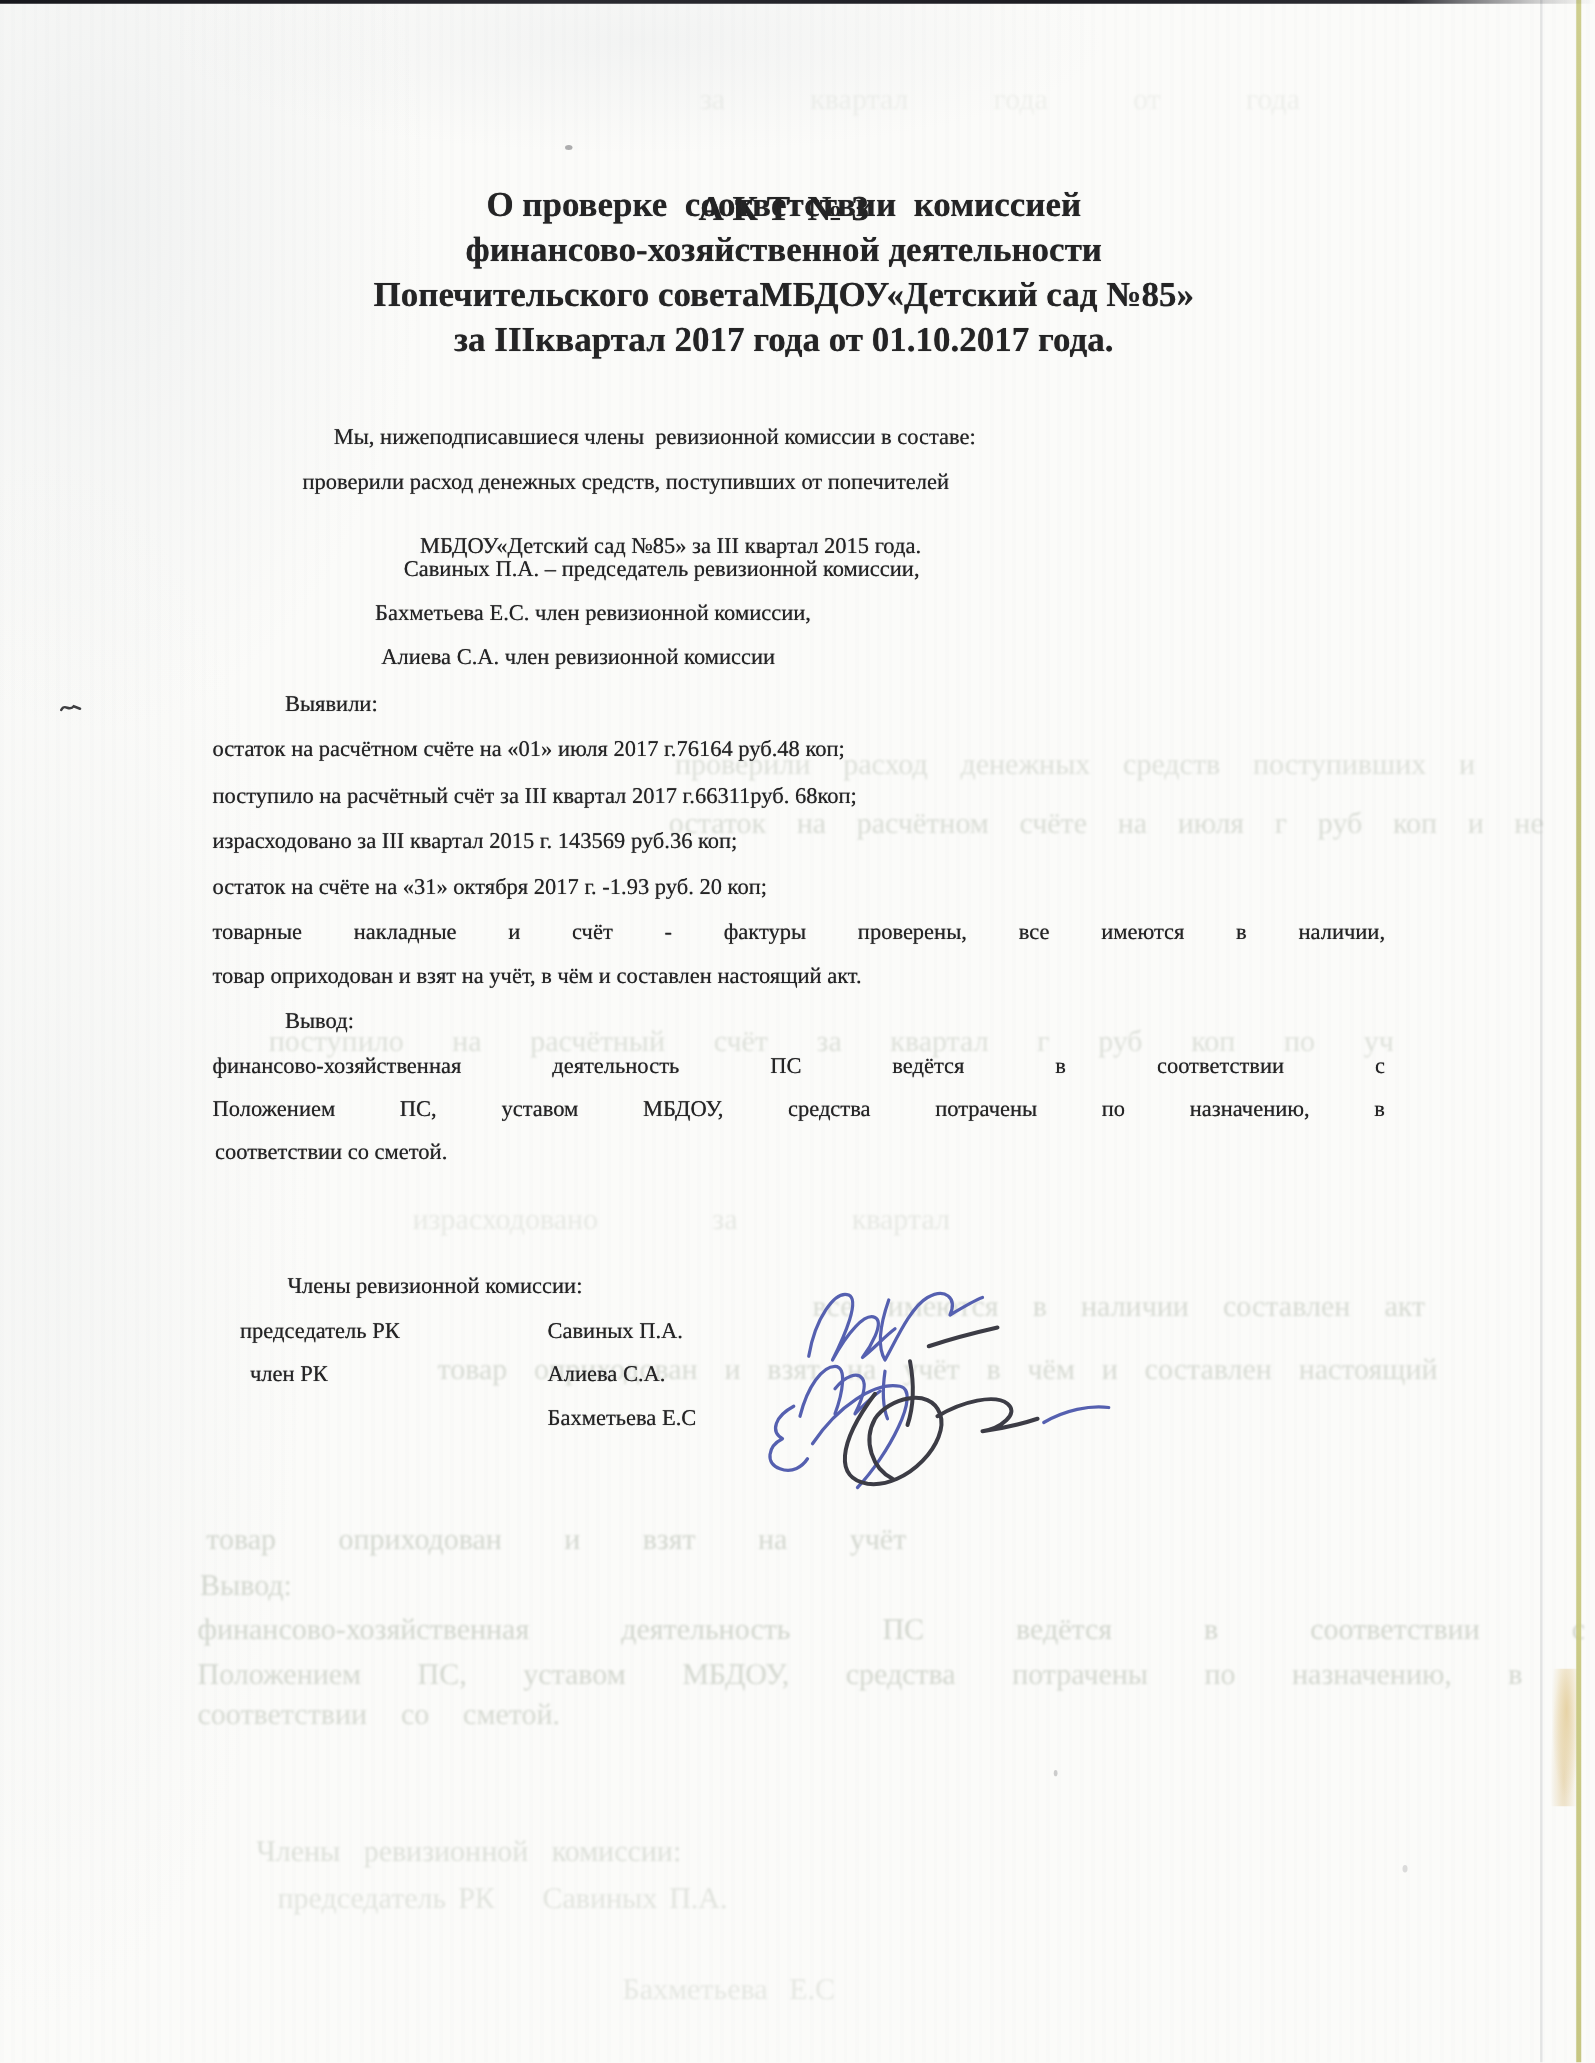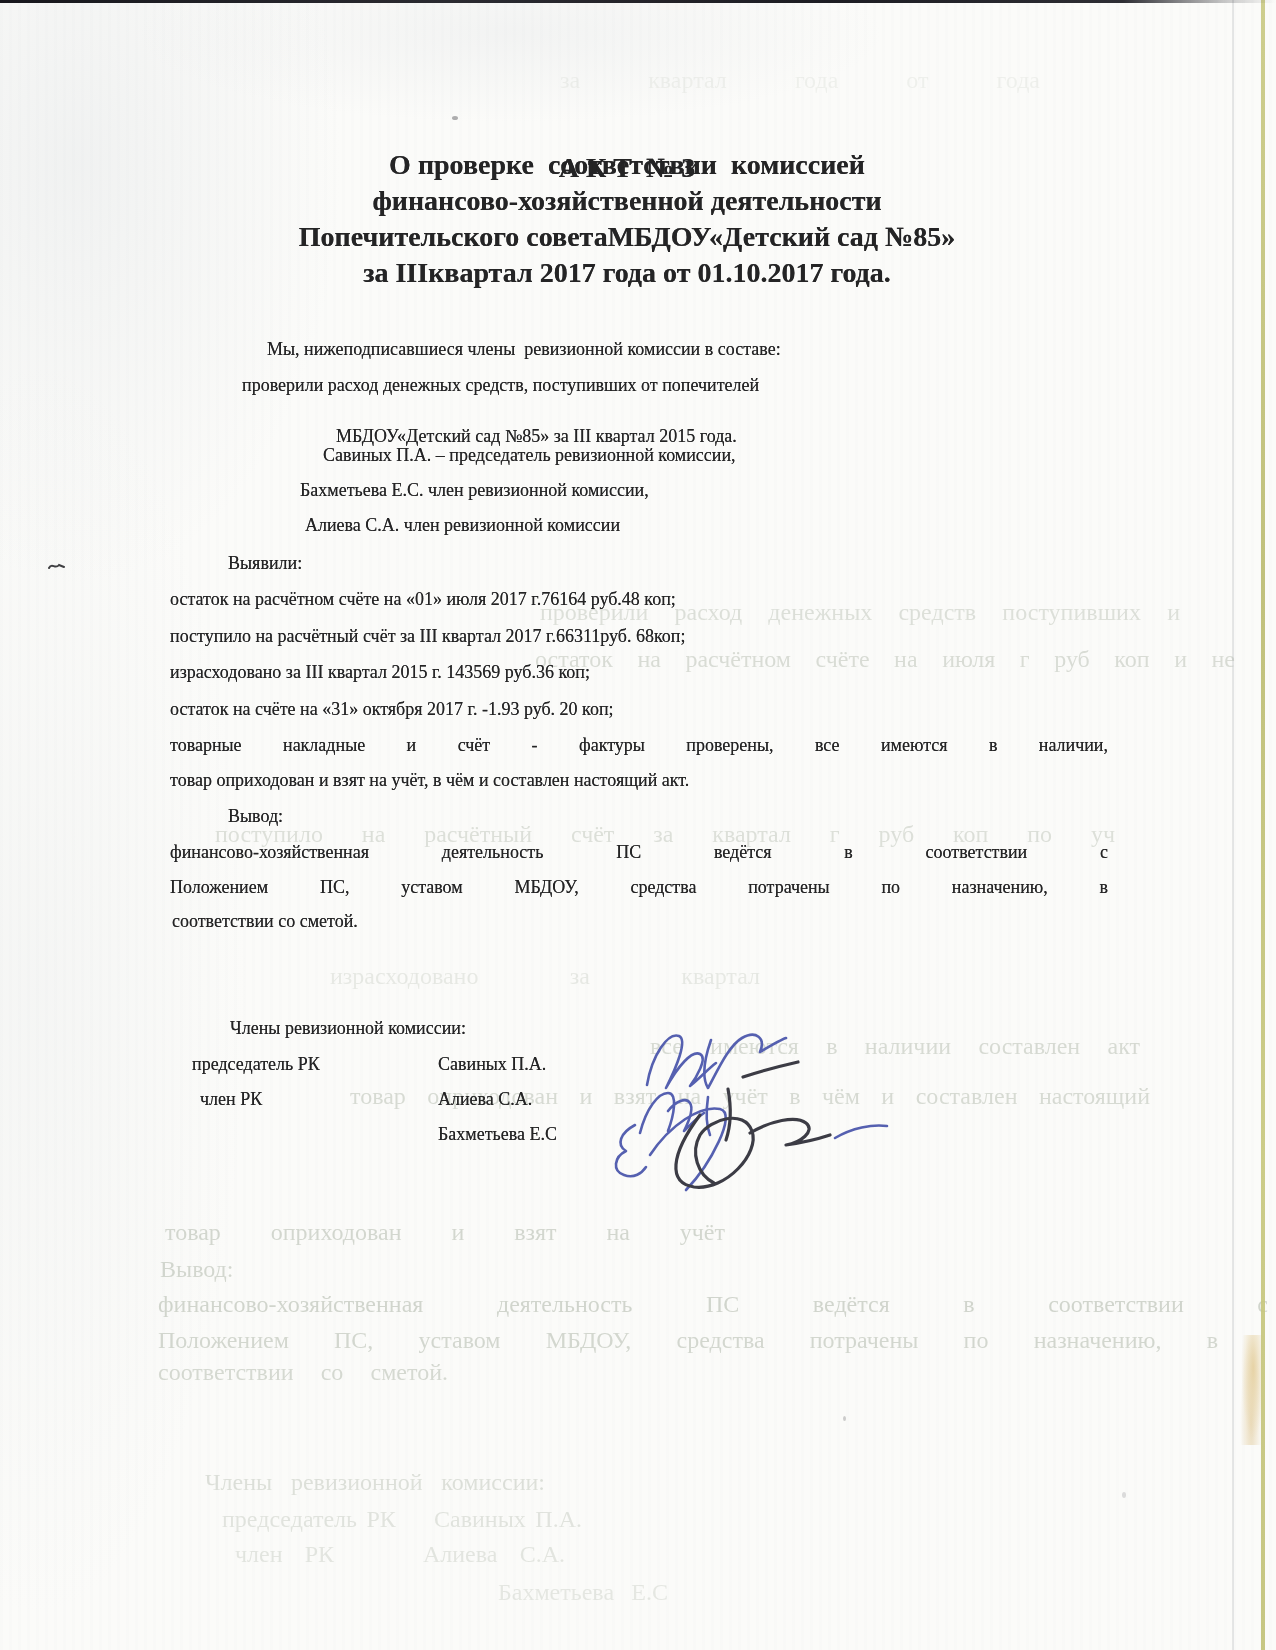--- a/index.html
+++ b/index.html
@@ -53,21 +53,20 @@
   <div class="bleed" style="top:962px;left:330px;width:430px;opacity:.20;">израсходовано за квартал</div>
   <div class="bleed" style="top:1032px;left:650px;width:490px;opacity:.36;">все имеются в наличии составлен акт</div>
   <div class="bleed" style="top:1082px;left:350px;width:800px;opacity:.36;">товар оприходован и взят на учёт в чём и составлен настоящий</div>
   <div class="bleed" style="top:1218px;left:165px;width:560px;opacity:.40;">товар оприходован и взят на учёт</div>
   <div class="bleed" style="top:1255px;left:160px;width:110px;opacity:.40;">Вывод:</div>
   <div class="bleed" style="top:1290px;left:158px;width:1110px;opacity:.42;">финансово-хозяйственная деятельность ПС ведётся в соответствии с</div>
   <div class="bleed" style="top:1326px;left:158px;width:1060px;opacity:.40;">Положением ПС, уставом МБДОУ, средства потрачены по назначению, в</div>
   <div class="bleed" style="top:1358px;left:158px;width:290px;opacity:.38;">соответствии со сметой.</div>
   <div class="bleed" style="top:1468px;left:205px;width:340px;opacity:.30;">Члены ревизионной комиссии:</div>
   <div class="bleed" style="top:1505px;left:222px;width:360px;opacity:.26;">председатель РК    Савиных П.А.</div>
-  <div class="bleed" style="top:1540px;left:235px;width:330px;opacity:.24;">член РК    Алиева С.А.</div>
   <div class="bleed" style="top:1578px;left:498px;width:170px;opacity:.22;">Бахметьева Е.С</div>
   <div class="bleed" style="top:66px;left:560px;width:480px;opacity:.12;">за квартал года от года</div>
 
   <div class="ln title" style="top:112px;margin-top:40px;">А К Т  № 3</div>
   <div class="ln title" style="top:149px;">О проверке  соответствии  комиссией</div>
   <div class="ln title" style="top:185px;">финансово-хозяйственной деятельности</div>
   <div class="ln title" style="top:221px;">Попечительского советаМБДОУ«Детский сад №85»</div>
   <div class="ln title" style="top:257px;">за IIIквартал 2017 года от 01.10.2017 года.</div>
 
   <div class="ln" style="top:333px;left:267px;">Мы, нижеподписавшиеся члены  ревизионной комиссии в составе:</div>

